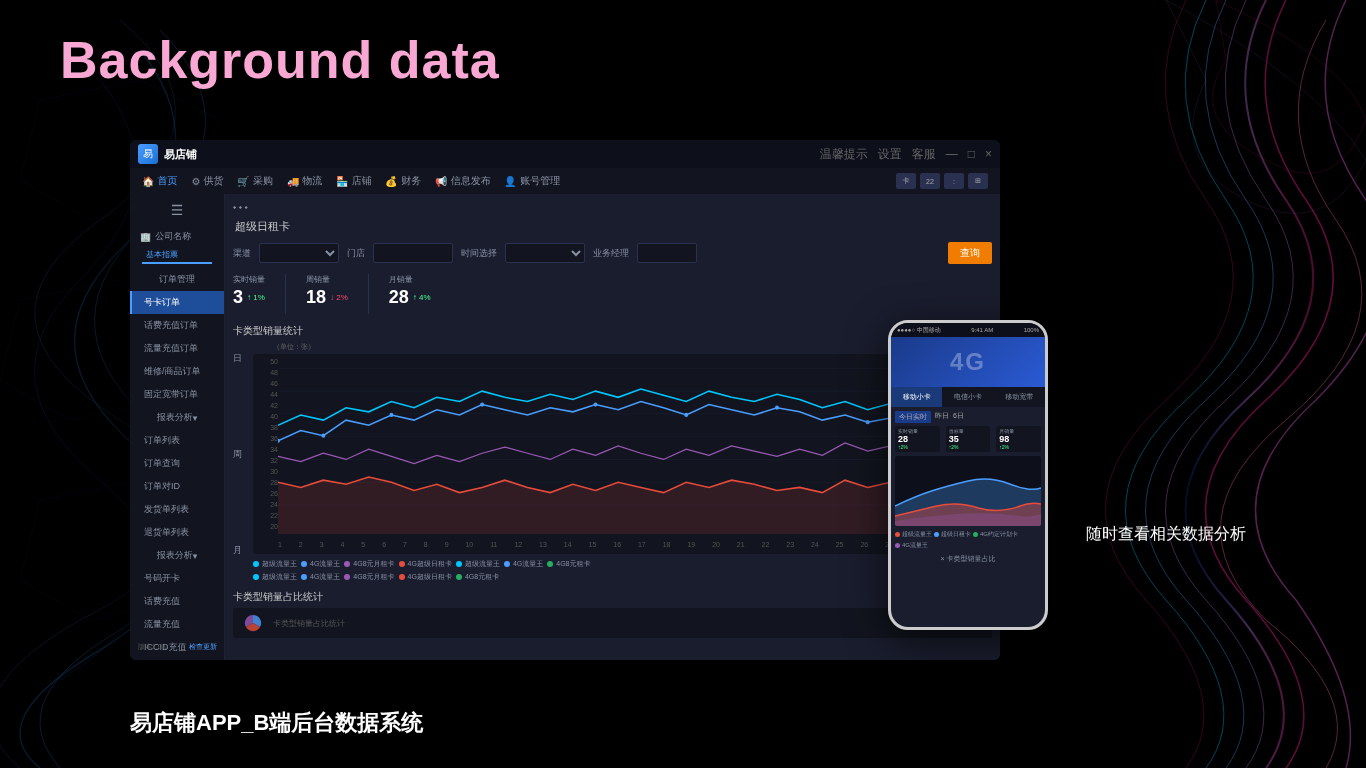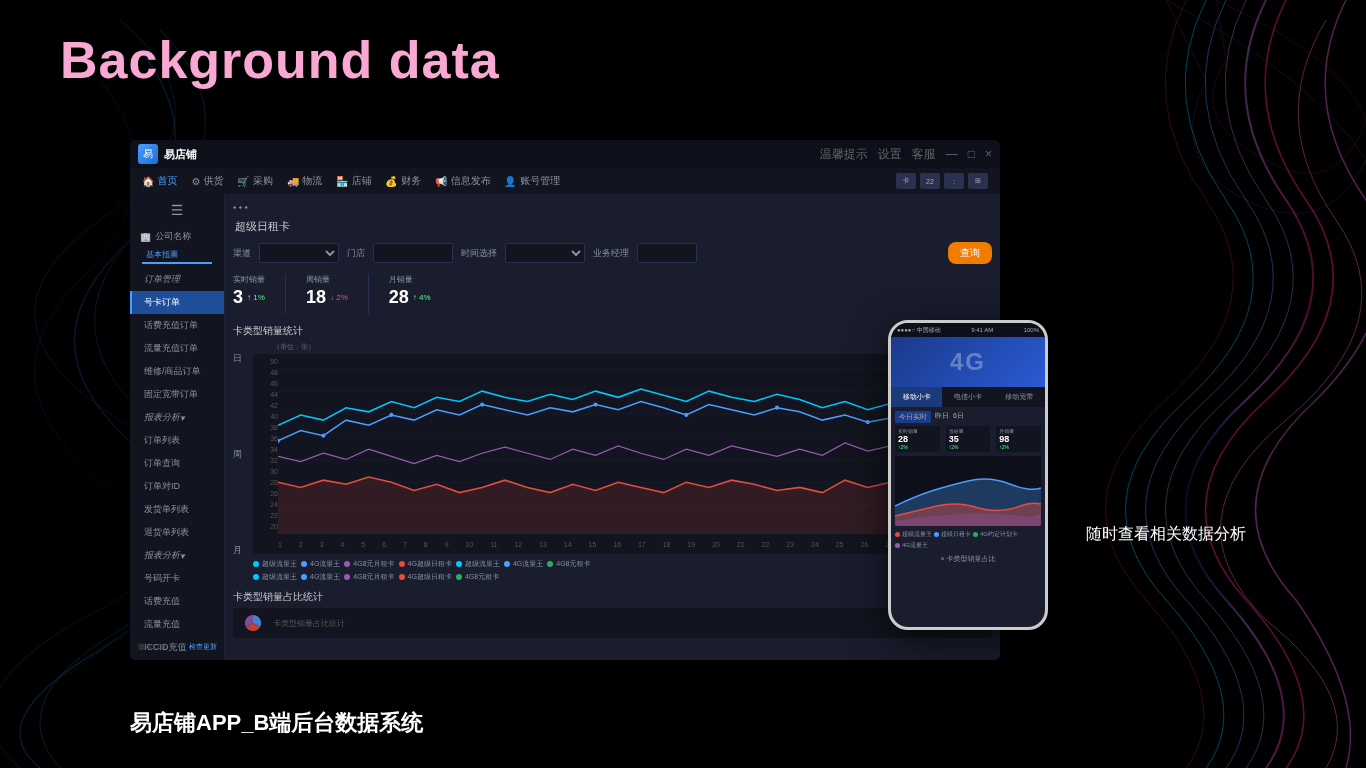--- a/index.html
+++ b/index.html
@@ -153,26 +153,25 @@
 
     .sidebar-item.active {
       color: #fff;
       background: #1e4d99;
       border-left-color: #4a9eff;
     }
 
     .sidebar-subsection {
       display: flex;
       align-items: center;
-      justify-content: flex-start;
+      justify-content: center;
       font-size: 9px;
       color: #8892a4;
-      padding: 5px 14px;
+      padding: 5px 22px;
       cursor: pointer;
-      font-style: italic;
     }
 
     
     .content-area {
       flex: 1;
       background: #1a1d2e;
       overflow-y: auto;
       padding: 8px;
     }
 
@@ -218,21 +217,21 @@
       font-size: 9px;
       padding: 0 4px;
       width: 60px;
     }
 
     .query-btn {
       height: 22px;
       background: #f07d00;
       color: #fff;
       border: none;
-      border-radius: 8px;
+      border-radius: 2px;
       font-size: 10px;
       padding: 0 12px;
       cursor: pointer;
       margin-left: auto;
     }
 
     
     .stats-row {
       display: flex;
       gap: 20px;

